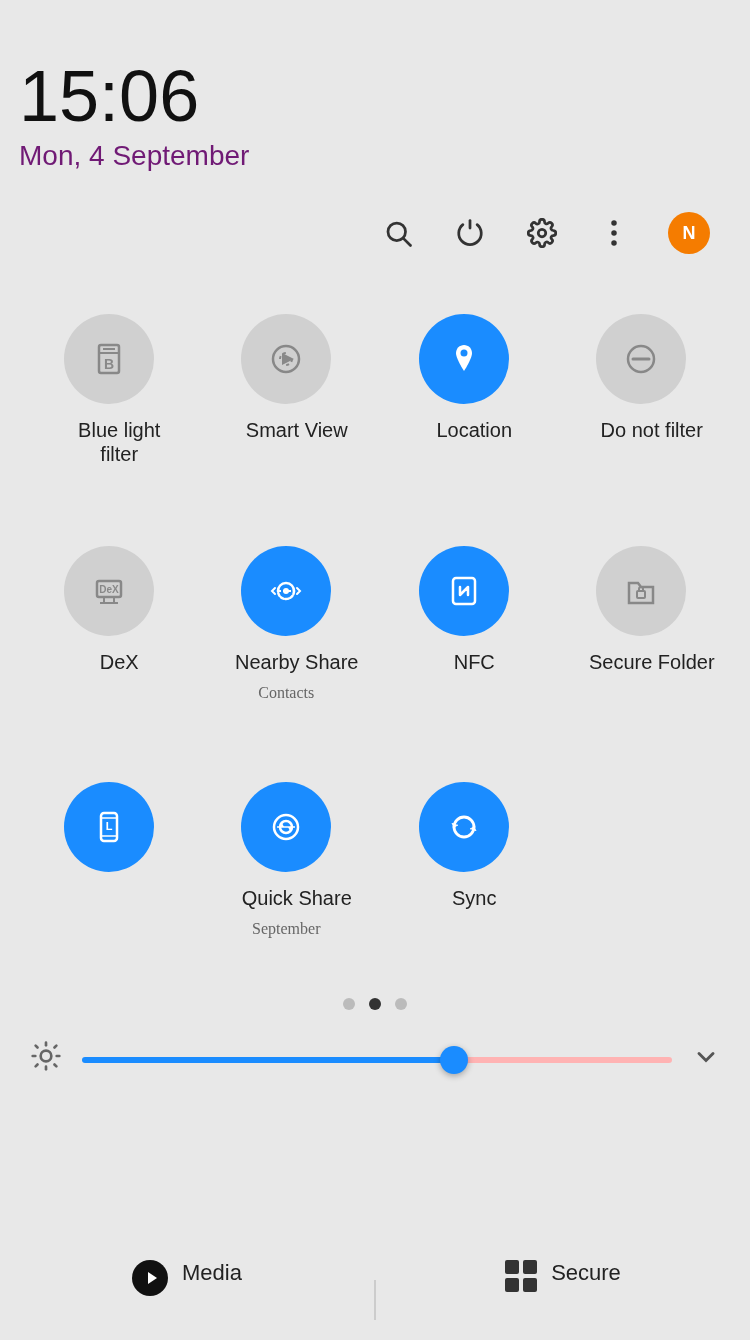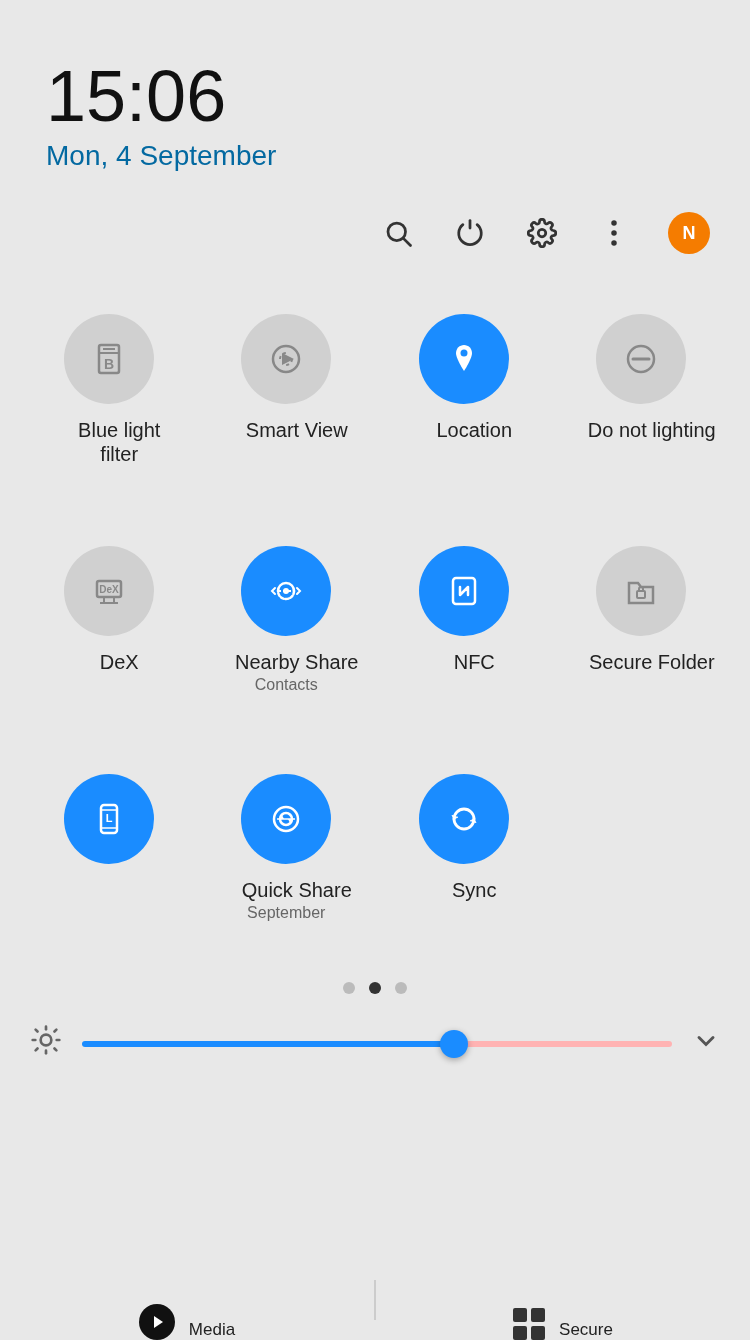--- a/index.html
+++ b/index.html
@@ -6,33 +6,33 @@
     body {
       width: 750px;
       height: 1340px;
       background: #e8e8e8;
       font-family: 'Segoe UI', sans-serif;
       overflow: hidden;
       position: relative;
     }
 
     .top-section {
-      padding: 60px 40px 20px 46px;
+      padding: 60px 40px 20px 19px;
     }
 
     .time {
       font-size: 72px;
       font-weight: 300;
       color: #111;
       line-height: 1;
     }
 
     .date {
       font-size: 28px;
-      color: #0369a1;
+      color: #701a75;
       margin-top: 8px;
       font-weight: 400;
     }
 
     .toolbar {
       display: flex;
       justify-content: flex-end;
       align-items: center;
       padding: 20px 40px 20px 40px;
       gap: 36px;
@@ -102,21 +102,22 @@
       font-size: 20px;
       color: #222;
       text-align: center;
       line-height: 1.2;
       margin-left: 21px;
     }
 
     .tile-sublabel {
       font-size: 16px;
       color: #666;
-      margin-top: 2px;
+      margin-top: 10px;
+      font-family: Liberation Serif, serif;
     }
 
     .dots {
       display: flex;
       justify-content: center;
       gap: 14px;
       margin: 20px 0 30px 0;
     }
 
     .dot {
@@ -178,25 +179,25 @@
       background: #e8e8e8;
       display: flex;
       align-items: center;
       justify-content: center;
       gap: 0;
     }
 
     .bottom-btn {
       flex: 1;
       display: flex;
-      align-items: flex-end;
+      align-items: flex-start;
       justify-content: center;
       gap: 14px;
       cursor: pointer;
-      font-size: 17px;
+      font-size: 22px;
       color: #222;
       height: 100%;
     }
 
     .bottom-divider {
       width: 2px;
       height: 40px;
       background: #ccc;
     }
 
@@ -300,21 +301,21 @@
     <div class="tile-label">Location</div>
   </div>
 
   <div class="tile">
     <div class="tile-icon inactive">
       <svg width="44" height="44" viewBox="0 0 44 44" fill="none">
         <circle cx="22" cy="22" r="13" stroke="#888" stroke-width="2.5" fill="none"></circle>
         <line x1="14" y1="22" x2="30" y2="22" stroke="#888" stroke-width="3" stroke-linecap="round"></line>
       </svg>
     </div>
-    <div class="tile-label">Do not lighting</div>
+    <div class="tile-label">Do not filter</div>
   </div>
 
 </div>
 
 <div class="quick-tiles">
 
   <div class="tile">
     <div class="tile-icon inactive">
       <svg width="44" height="44" viewBox="0 0 44 44" fill="none">
         <rect x="10" y="12" width="24" height="16" rx="2" stroke="#888" stroke-width="2.5" fill="none"></rect>

